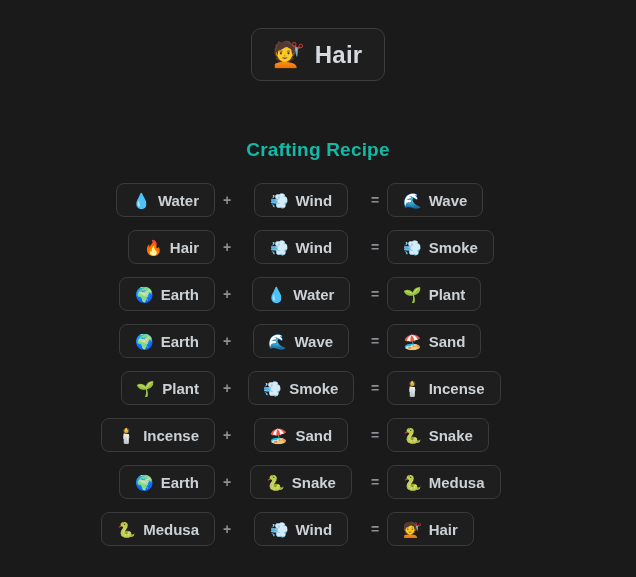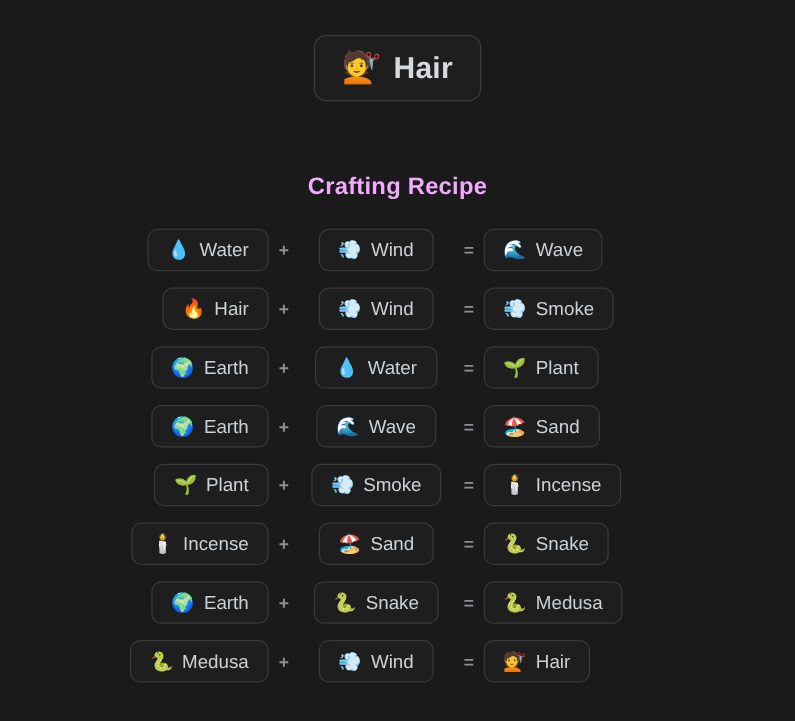--- a/index.html
+++ b/index.html
@@ -53,21 +53,21 @@
     color: #d6d9de;
     letter-spacing: 0.2px;
     line-height: 1;
   }
 
   
   .section-title {
     margin-top: 58px;
     font-size: 19px;
     font-weight: bold;
-    color: #f0abfc;
+    color: #14b8a6;
     letter-spacing: 0.2px;
     text-align: right;
   }
 
   
   .recipe-list {
     margin-top: 22px;
     display: flex;
     flex-direction: column;
     gap: 13px;
@@ -101,21 +101,21 @@
   }
 
   .pill .emoji {
     font-size: 15px;
     line-height: 1;
     display: inline-block;
   }
 
   .pill .label {
     font-size: 15px;
-    font-weight: normal;
+    font-weight: bold;
     color: #ccd1d6;
     line-height: 1;
   }
 
   .operator {
     font-size: 14px;
     font-weight: bold;
     color: #8b9096;
     line-height: 1;
     user-select: none;

